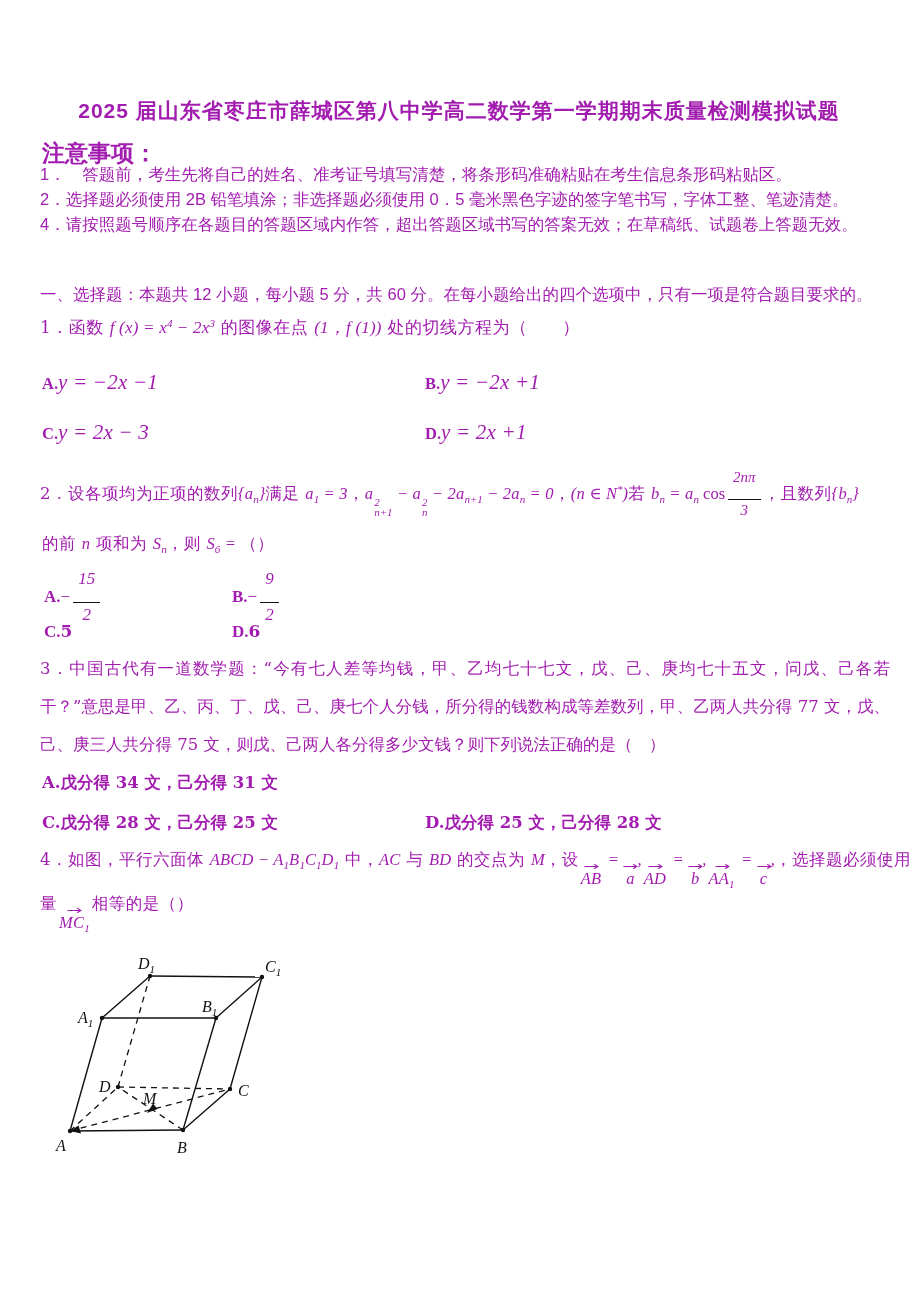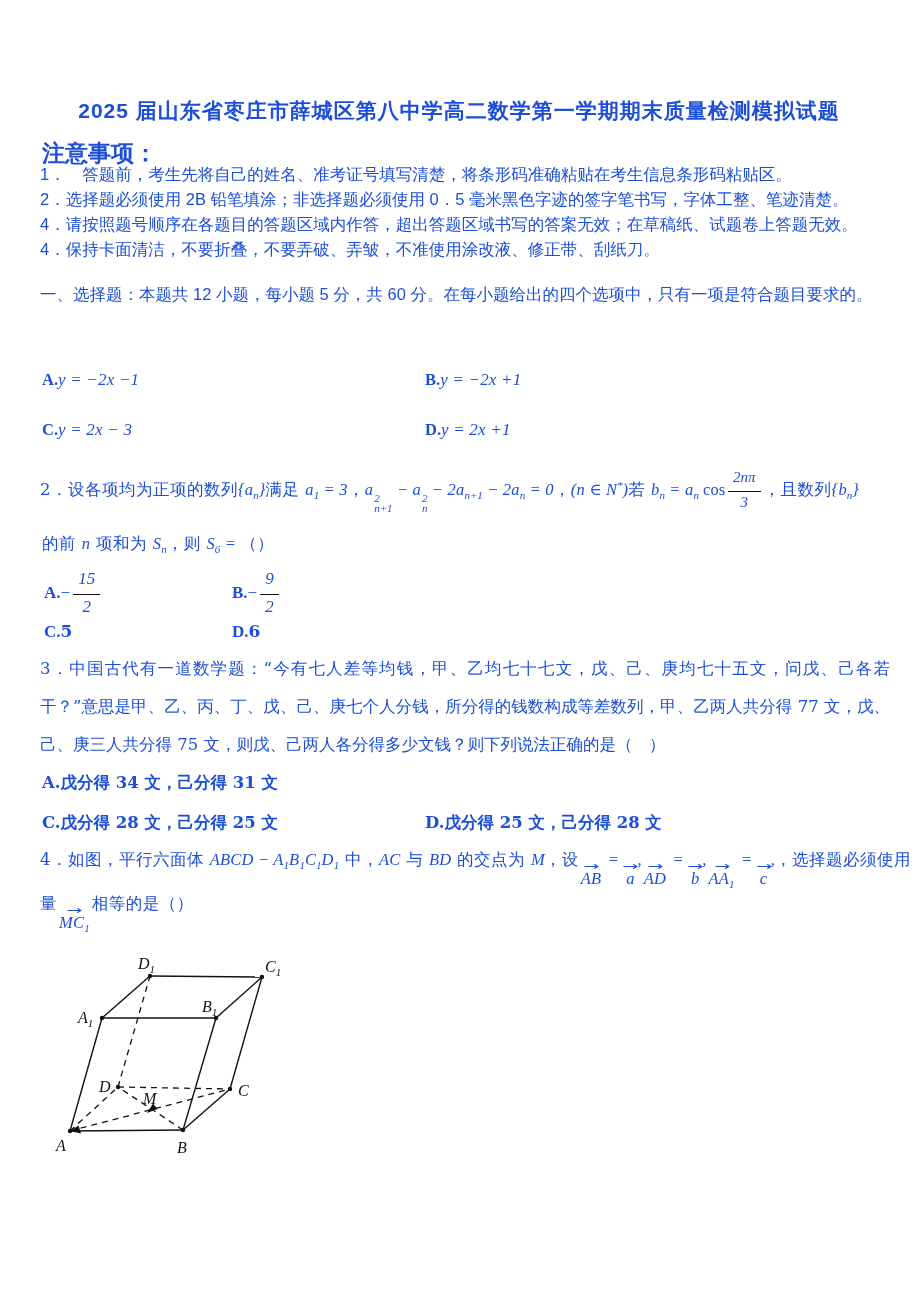--- a/index.html
+++ b/index.html
@@ -1,57 +1,57 @@
 <!DOCTYPE html>
 <html><head>
 <meta charset="utf-8">
 <style>
   html,body{margin:0;padding:0;background:#fff;}
-  .page{position:relative;width:918px;height:1302px;background:#ffffff;color:#1d4ed8;overflow:hidden;}
+  .page{position:relative;width:918px;height:1302px;background:#ffffff;color:#a21caf;overflow:hidden;}
   .hei{font-family:"Liberation Sans","DejaVu Sans",sans-serif;}
   .song{font-family:"DejaVu Serif","Liberation Serif",serif;}
   .line{position:absolute;white-space:nowrap;font-size:16.5px;}
   .title{position:absolute;left:0;right:0;top:97px;text-align:center;font-weight:bold;font-size:21px;letter-spacing:1px;}
   .notice-head{position:absolute;left:42px;top:138px;font-weight:bold;font-size:23px;}
   .cn{font-family:"DejaVu Serif","Liberation Serif",serif;font-style:normal;letter-spacing:0.5px;}
   .m{font-family:"Liberation Serif","DejaVu Serif",serif;font-style:italic;letter-spacing:0.2px;}
   .mr{font-family:"Liberation Serif","DejaVu Serif",serif;font-style:normal;}
   .sup{font-size:11px;vertical-align:6px;font-style:italic;font-family:"Liberation Serif",serif;}
   .sub{font-size:11px;vertical-align:-4px;font-style:italic;font-family:"Liberation Serif",serif;}
   .ss{display:inline-flex;flex-direction:column;align-items:flex-start;vertical-align:-7px;font-size:11px;line-height:10px;font-style:italic;font-family:"Liberation Serif",serif;margin-left:1px;}
   .frac{display:inline-flex;flex-direction:column;align-items:center;vertical-align:middle;font-size:15px;line-height:19px;font-style:italic;font-family:"Liberation Serif",serif;margin:0 3px;}
-  .fnum{border-bottom:1.4px solid #111;padding:0 5px 4px;}
+  .fnum{border-bottom:1.4px solid #111;padding:0 5px 12px;}
   .fden{padding-top:1px;}
   .vec{display:inline-flex;flex-direction:column;align-items:center;vertical-align:-5px;margin:0 2px;line-height:1;}
   .vec-arrow{font-size:12px;line-height:7px;height:8px;font-style:normal;transform:scaleX(1.6);font-family:"DejaVu Sans",sans-serif;}
   .vec-row{line-height:16px;}
   .lbl{font-weight:bold;font-style:normal;font-family:"Liberation Serif","DejaVu Serif",serif;}
-  .opt .m{font-size:17px;}
+  .opt .m{font-size:21px;}
   .q3stem{position:absolute;left:40px;top:650px;width:850px;font-size:16.5px;line-height:38px;text-align:justify;white-space:normal;}
   .bold{font-weight:bold;}
   .opt-frac{position:absolute;display:flex;align-items:center;font-size:17px;}
   .opt-frac .frac{font-size:17px;line-height:22px;}
   .figure{position:absolute;left:40px;top:945px;}
   .figure text{font-family:"Liberation Serif","DejaVu Serif",serif;font-style:italic;font-size:16px;fill:#111;}
 </style>
 </head>
 <body>
 
 <div class="page song">
 
   <div class="title hei">2025 届山东省枣庄市薛城区第八中学高二数学第一学期期末质量检测模拟试题</div>
 
   <div class="notice-head hei">注意事项：</div>
   <div class="line hei" style="left:40px;top:164px;">1．　答题前，考生先将自己的姓名、准考证号填写清楚，将条形码准确粘贴在考生信息条形码粘贴区。</div>
   <div class="line hei" style="left:40px;top:189px;">2．选择题必须使用 2B 铅笔填涂；非选择题必须使用 0．5 毫米黑色字迹的签字笔书写，字体工整、笔迹清楚。</div>
   <div class="line hei" style="left:40px;top:214px;">4．请按照题号顺序在各题目的答题区域内作答，超出答题区域书写的答案无效；在草稿纸、试题卷上答题无效。</div>
-  <div class="line hei" style="left:40px;top:239px;">4．保持卡面清洁，不要折叠，不要弄破、弄皱，不准使用涂改液、修正带、刮纸刀。</div>
 
   <div class="line hei" style="left:40px;top:284px;">一、选择题：本题共 12 小题，每小题 5 分，共 60 分。在每小题给出的四个选项中，只有一项是符合题目要求的。</div>
 
+  <div class="line" style="left:40px;top:316px;font-size:17px;"><span class="cn">1．函数 </span><span class="m">f (x) = x</span><span class="sup">4</span><span class="m"> − 2x</span><span class="sup">3</span><span class="cn"> 的图像在点 </span><span class="m">(1，f (1))</span><span class="cn"> 处的切线方程为（　　）</span></div>
   <div class="line opt" style="left:42px;top:370px;">
     <span class="lbl">A.</span><span class="m">y = −2x −1</span>
   </div>
   <div class="line opt" style="left:425px;top:370px;">
     <span class="lbl">B.</span><span class="m">y = −2x +1</span>
   </div>
   <div class="line opt" style="left:42px;top:420px;">
     <span class="lbl">C.</span><span class="m">y = 2x − 3</span>
   </div>
   <div class="line opt" style="left:425px;top:420px;">

